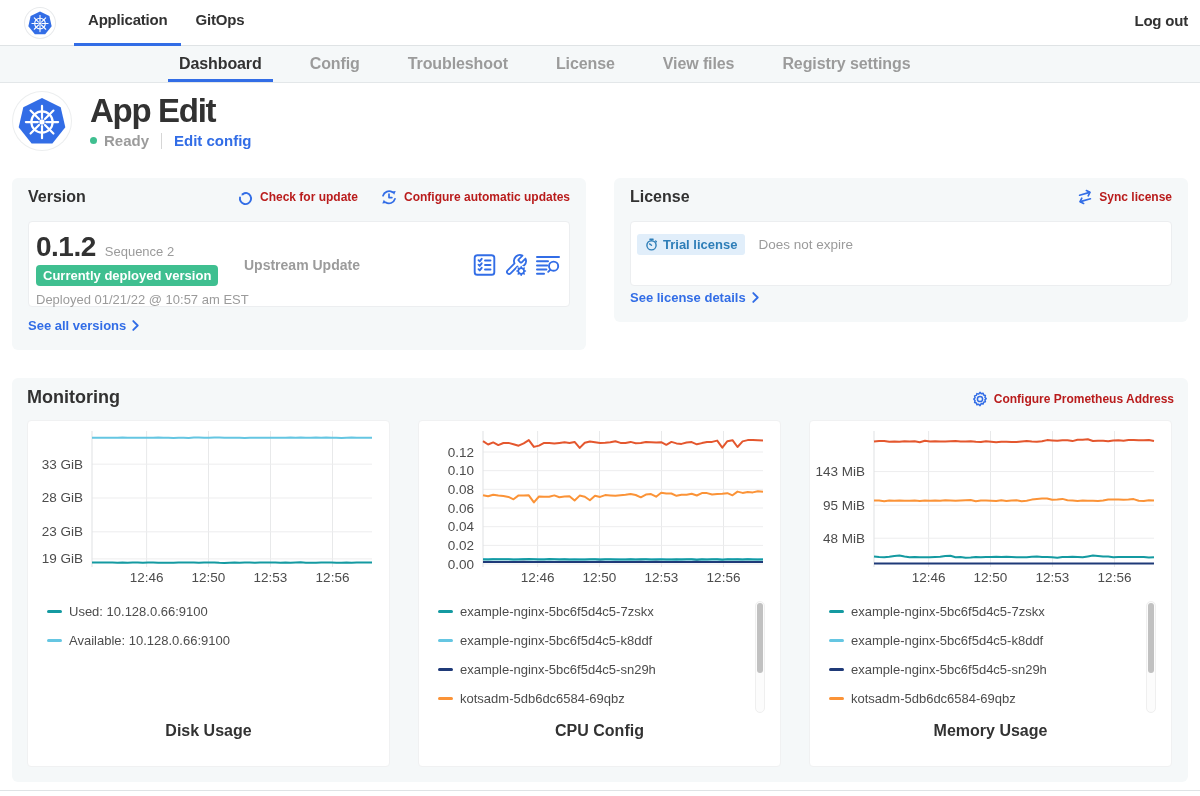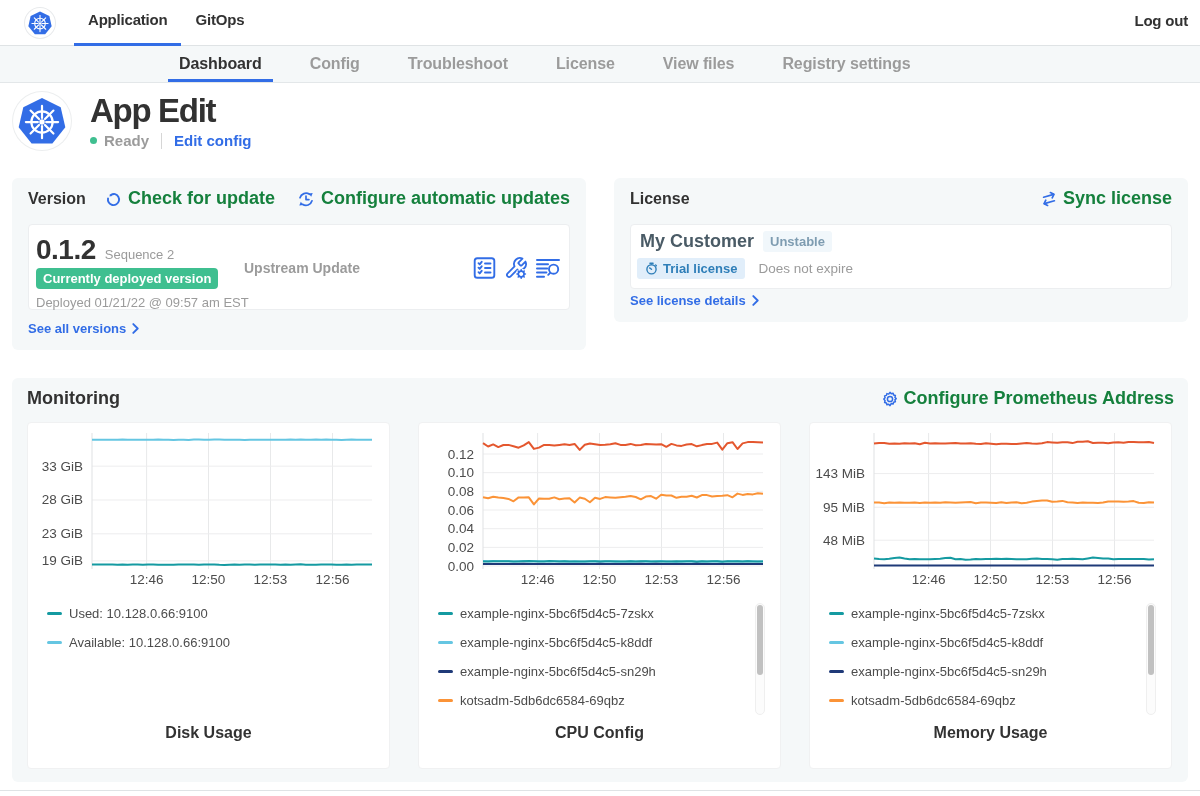--- a/index.html
+++ b/index.html
@@ -36,21 +36,21 @@
 
 
 .cards-row { display:flex; gap:28px; margin:0 12px; }
 .card { background:#F5F8F9; border-radius:6px; }
 .half-card { width:574px; padding:10px 16px; }
 .version-card { height:172px; }
 .license-card { height:144px; }
 .card-head { display:flex; align-items:center; }
 .card-title { font-size:16px; font-weight:700; color:#323232; }
 .card-links { margin-left:auto; display:flex; align-items:center; gap:22px; }
-.icon-link { display:flex; align-items:center; gap:6px; font-size:18px; font-weight:700; color:#15803d; cursor:pointer; }
+.icon-link { display:flex; align-items:center; gap:6px; font-size:12px; font-weight:700; color:#b91c1c; cursor:pointer; }
 .icon-link svg { display:block; }
 .inner-box { background:#fff; border:1px solid #eceef0; border-radius:4px; margin-top:15px; }
 .see-link { display:inline-flex; align-items:center; gap:4px; font-size:13px; font-weight:700; color:#326DE6; margin-top:11px; cursor:pointer; }
 .license-card .see-link { margin-top:4px; }
 
 
 .version-box { height:86px; padding:10px 8px 8px 7px; display:flex; align-items:stretch; }
 .vb-left { width:208px; flex:none; }
 .version-line { display:flex; align-items:baseline; }
 .version-number { font-size:28px; font-weight:700; color:#323232; letter-spacing:-0.5px; line-height:29px;}
@@ -66,21 +66,21 @@
 .license-box { height:65px; padding:6px 16px 6px 6px; }
 .customer-row { display:flex; align-items:center; }
 .customer-name { font-size:18px; font-weight:700; color:#4A5B66; margin-left:3px; }
 .channel-badge { margin-left:9px; background:#f1f7fb; color:#7E9CB1; font-size:13px; font-weight:700; border-radius:3px; padding:3px 7px; }
 .license-meta-row { display:flex; align-items:center; margin-top:6px; }
 .type-badge { display:inline-flex; align-items:center; gap:5px; background:#E1EEFA; color:#2E7EB8; font-size:13px; font-weight:700; border-radius:3px; padding:3px 8px; margin-left:0; }
 .expiry { font-size:13.5px; color:#9B9B9B; margin-left:13px; }
 
 
 .monitoring-card { margin:28px 12px 0 12px; height:404px; padding:10px 14px 15px 15px; }
-.mon-head { display:flex; align-items:center; }
+.mon-head { display:flex; align-items:flex-end; }
 .mon-title { font-size:18px; font-weight:700; color:#323232; line-height:19px; }
 .panels { display:flex; gap:28px; margin-top:13px; }
 .panel { width:363px; height:347px; background:#fff; border:1px solid #f0f1f2; border-radius:4px; position:relative; padding-top:0; }
 .panel svg.chart { display:block; }
 .legend { margin-top:8px; }
 .legend-row { height:29px; display:flex; align-items:center; padding-left:19px; }
 .legend-dash { width:15px; height:3px; border-radius:2px; flex:none; }
 .legend-label { font-size:13px; color:#4C4C4C; margin-left:7px; white-space:nowrap; }
 .legend-scrollbar { position:absolute; right:15px; top:180px; width:10px; height:112px; background:#fcfcfc; border:1px solid #efefef; border-radius:6px; }
 .legend-scrollbar .thumb { position:absolute; top:1px; left:1px; width:6px; height:70px; background:#c1c1c1; border-radius:4px; }
@@ -202,21 +202,21 @@
           </span>
         </div>
       </div>
       <div class="inner-box version-box">
         <div class="vb-left">
           <div class="version-line">
             <span class="version-number">0.1.2</span>
             <span class="sequence">Sequence 2</span>
           </div>
           <span class="deployed-badge">Currently deployed version</span>
-          <div class="deployed-at">Deployed 01/21/22 @ 09:57 am EST</div>
+          <div class="deployed-at">Deployed 01/21/22 @ 10:57 am EST</div>
         </div>
         <div class="vb-mid">
           <span class="upstream">Upstream Update</span>
         </div>
         <div class="vb-actions">
           <span class="vb-action">
             <svg width="25" height="24" viewBox="0 0 24 24">
                 <rect x="2.2" y="2.2" width="19.6" height="19.6" rx="2.6" fill="none" stroke="#326DE6" stroke-width="1.9"></rect>
                 <g stroke="#326DE6" stroke-width="1.9" fill="none" stroke-linecap="round" stroke-linejoin="round">
                   <path d="M6 7.2 l1.2 1.2 2-2.6"></path>
@@ -281,24 +281,20 @@
                   <path d="M9.4 1.6 L12.9 3.3 L11.2 6.8"></path>
                   <path d="M13.4 9.8 L3.4 12.6"></path>
                   <path d="M6.6 14.4 L3.1 12.7 L4.8 9.2"></path>
                 </g>
               </svg>
             <span>Sync license</span>
           </span>
         </div>
       </div>
       <div class="inner-box license-box">
-        <div class="customer-row">
-          <span class="customer-name">My Customer</span>
-          <span class="channel-badge">Unstable</span>
-        </div>
         <div class="license-meta-row">
           <span class="type-badge">
             <svg width="13" height="13" viewBox="0 0 13 13">
                 <circle cx="6.5" cy="7.3" r="4.6" fill="none" stroke="#2E7EB8" stroke-width="1.4"></circle>
                 <line x1="6.5" y1="7.3" x2="4.6" y2="5.9" stroke="#2E7EB8" stroke-width="1.4" stroke-linecap="round"></line>
                 <line x1="5" y1="1.2" x2="8" y2="1.2" stroke="#2E7EB8" stroke-width="1.6" stroke-linecap="round"></line>
                 <line x1="10.6" y1="2.9" x2="11.4" y2="3.7" stroke="#2E7EB8" stroke-width="1.3" stroke-linecap="round"></line>
               </svg>
             <span>Trial license</span>
           </span>

